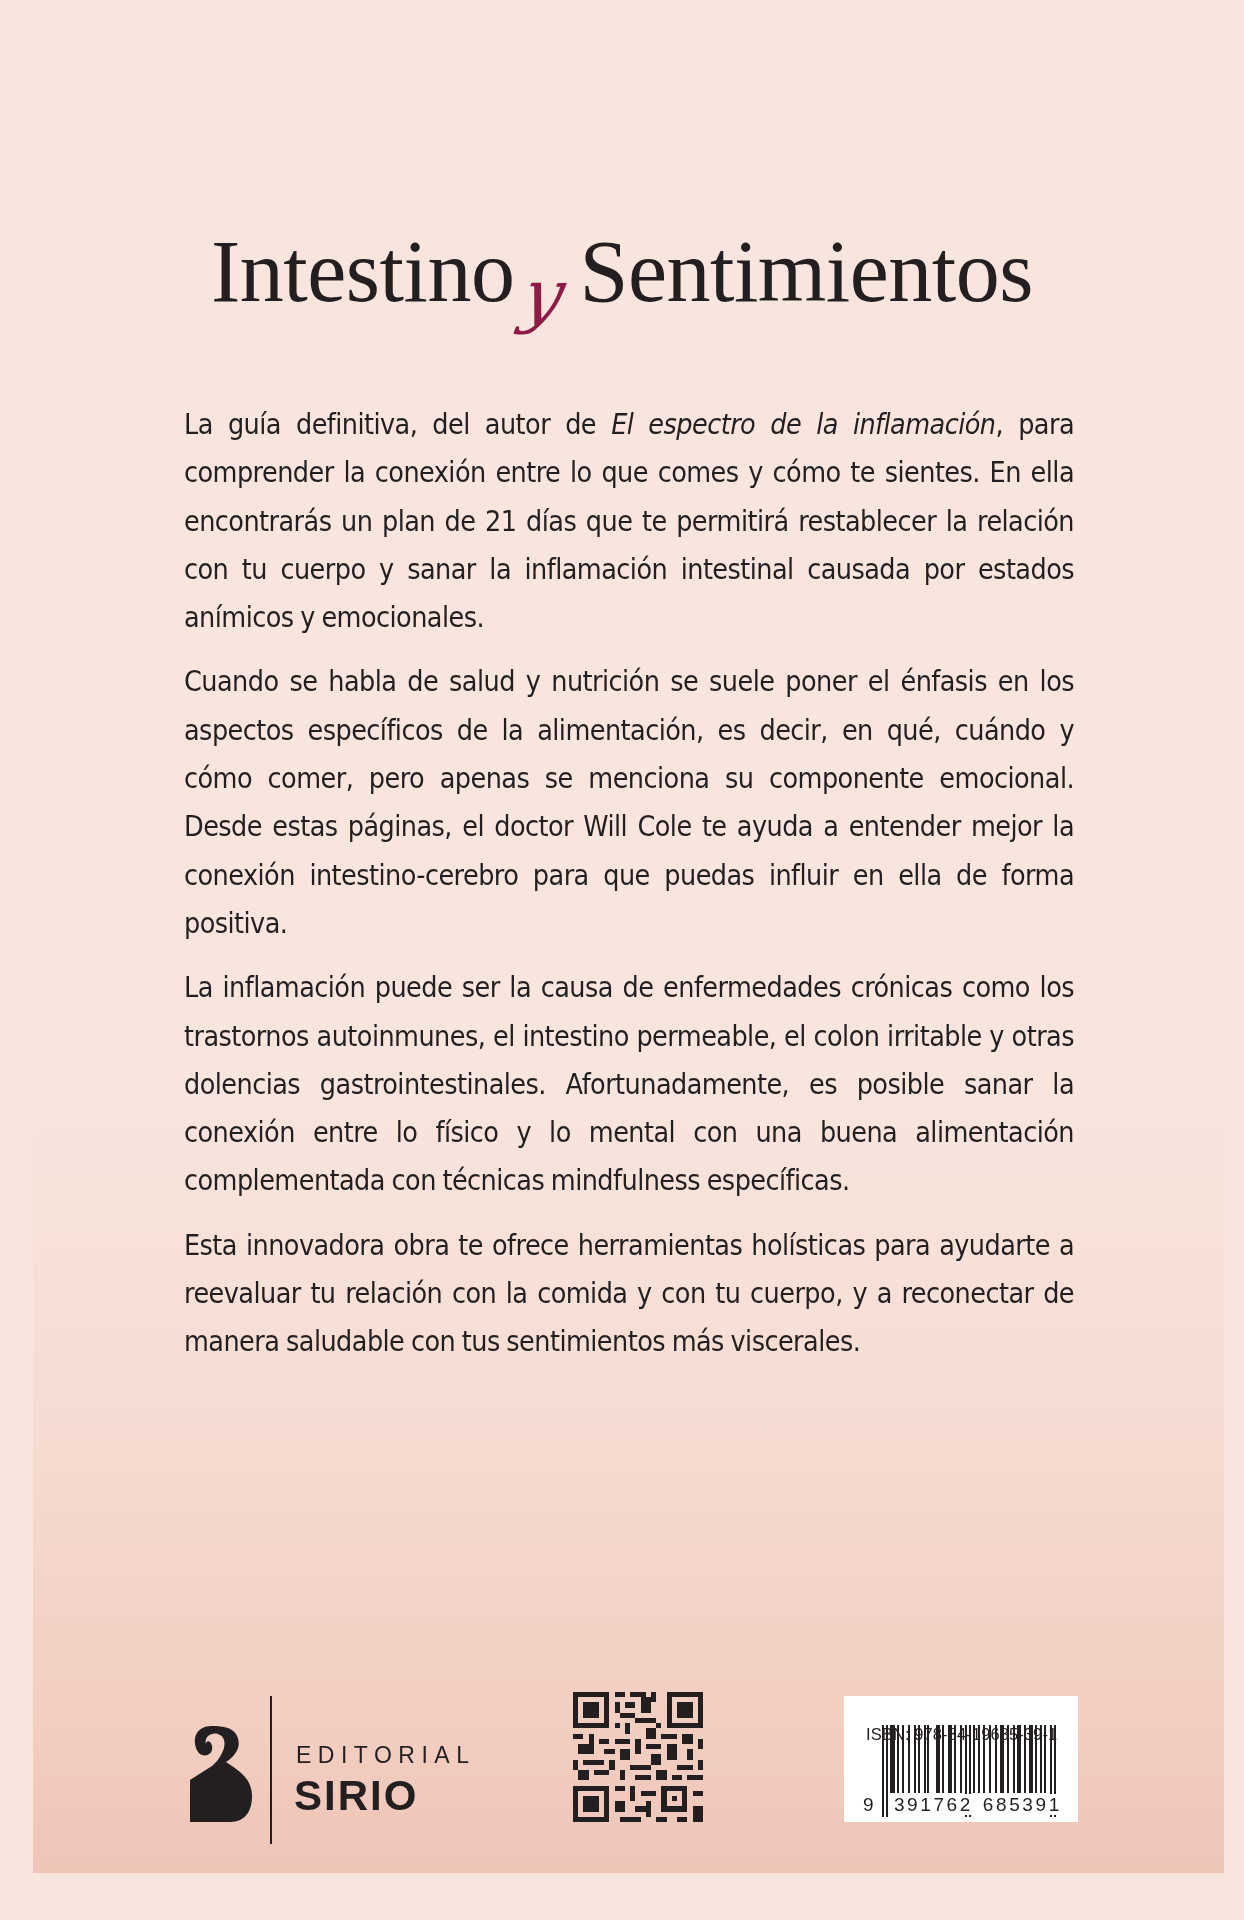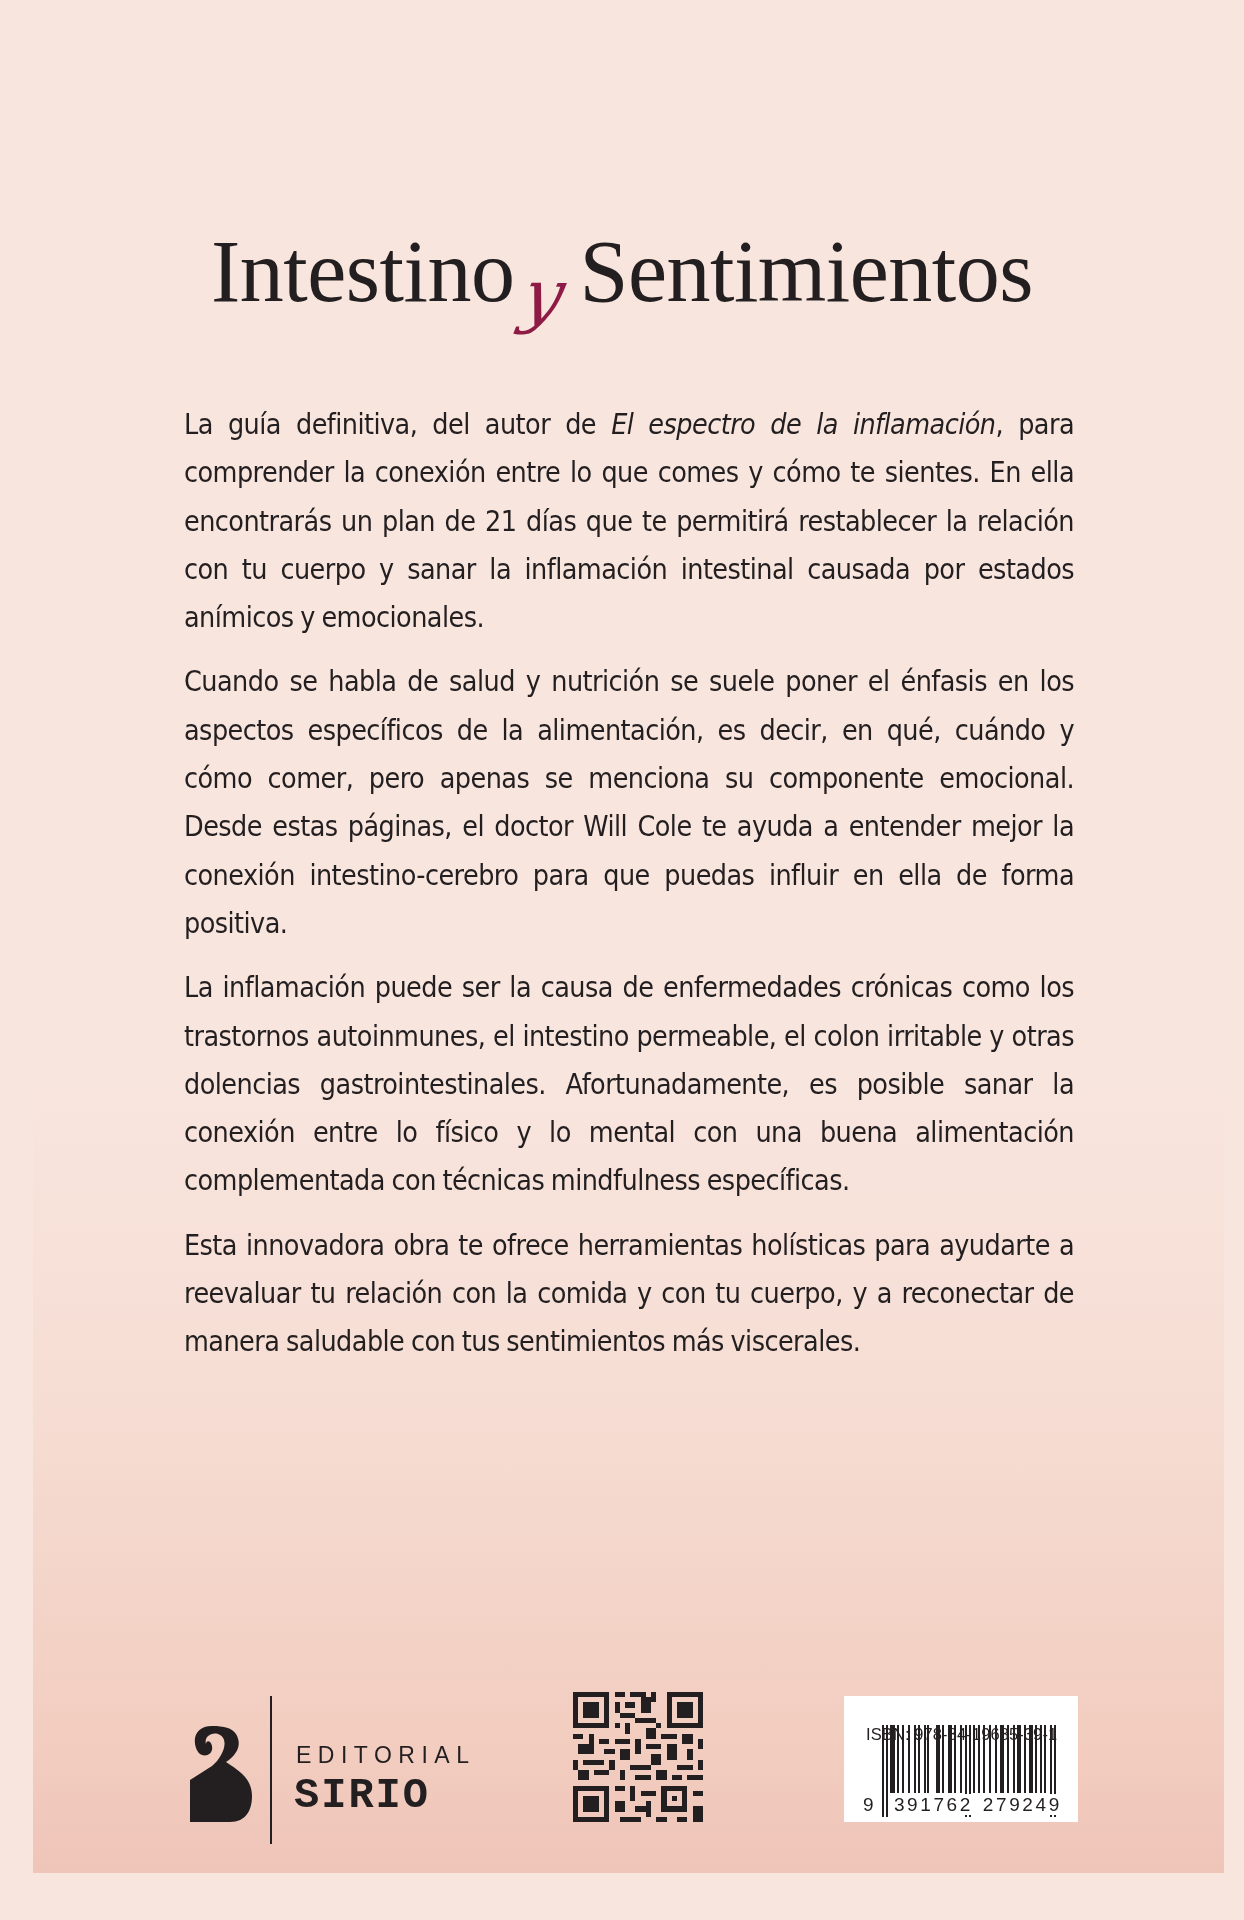--- a/index.html
+++ b/index.html
@@ -34,21 +34,21 @@
     .logo {
       position: absolute; left: 186px; top: 1696px; height: 150px; width: 300px; text-align: center;
     }
     .logo .swan { position: absolute; left: 4px; top: 30px; width: 62px; height: 96px; }
     .logo .divider { position: absolute; left: 84px; top: 0; width: 2px; height: 148px; background: #231f20; }
     .logo .editorial {
       position: absolute; left: 110px; top: 46px; font-family: "Liberation Sans", sans-serif;
       font-size: 23px; letter-spacing: 6.5px; color: #231f20;
     }
     .logo .sirio {
-      position: absolute; left: 108px; top: 76px; font-family: Liberation Mono, monospace;
+      position: absolute; left: 108px; top: 76px; font-family: Liberation Sans, sans-serif;
       font-weight: bold; font-size: 42px; letter-spacing: 2px; color: #231f20;
     }
     .qr { position: absolute; left: 573px; top: 1692px; width: 130px; height: 130px; }
     .isbn-box {
       position: absolute; left: 844px; top: 1696px; width: 234px; height: 126px; background: #ffffff;
     }
     .isbn-label {
       position: absolute; left: 22px; top: 5px; font-family: "Liberation Sans", sans-serif;
       font-size: 16.5px; color: #231f20; letter-spacing: 0.1px; margin-top: 24px;
     }
@@ -181,14 +181,14 @@
         <rect x="153" y="0" width="4" height="68"></rect>
       <rect x="160" y="0" width="1.5" height="68"></rect>
         <rect x="165" y="0" width="4" height="68"></rect>
         <rect x="171" y="0" width="1.5" height="68"></rect>
       <rect x="176" y="0" width="2" height="68"></rect>
         <rect x="180" y="0" width="1.5" height="68"></rect>
         <rect x="186" y="0" width="2" height="92"></rect>
       <rect x="190" y="0" width="2" height="92"></rect>
     </g>
   </svg>
-  <div class="isbn-digits"><span>9</span>&nbsp;&nbsp;<span>391762</span>&nbsp;<span>279249</span></div>
+  <div class="isbn-digits"><span>9</span>&nbsp;&nbsp;<span>391762</span>&nbsp;<span>685391</span></div>
 </div>
 
 </body></html>

